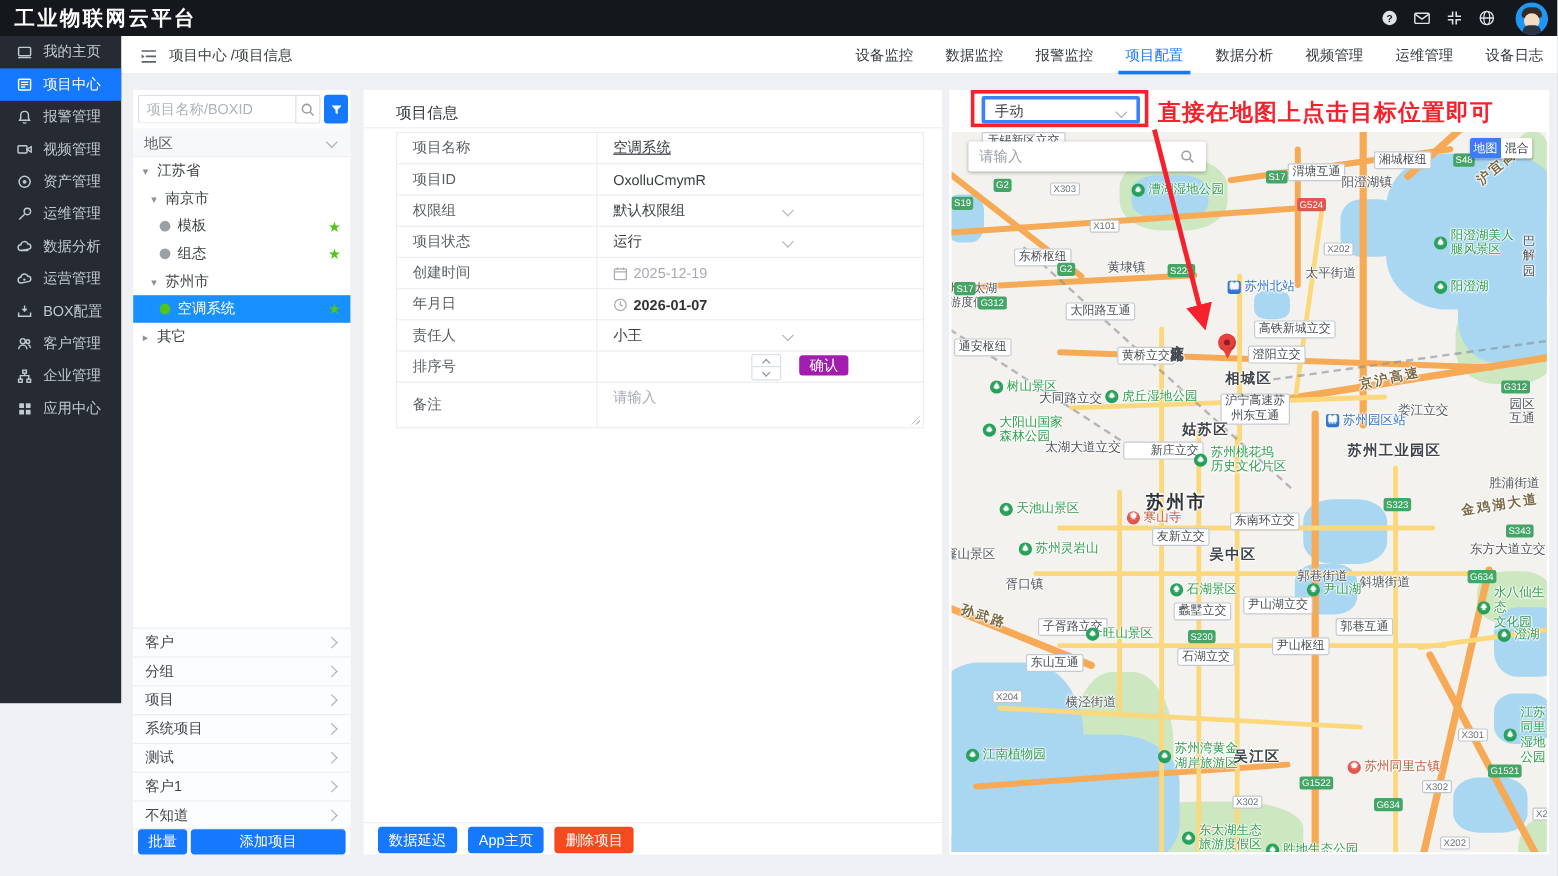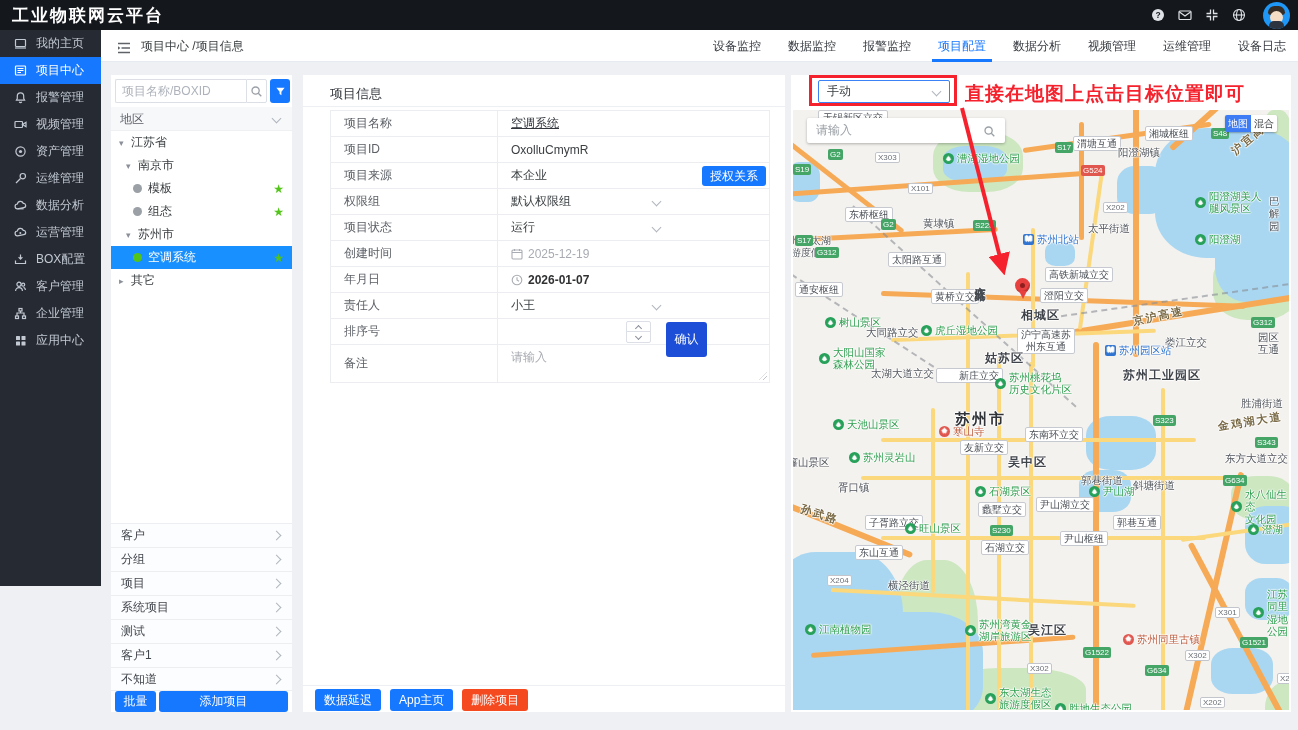--- a/index.html
+++ b/index.html
@@ -73,30 +73,30 @@
   .ftext.strong{color:#303133;font-weight:bold;}
   .fchev{position:absolute;left:155px;top:9px;}
   .auth-btn{position:absolute;right:3px;top:3px;height:20px;padding:0 8px;background:#1677ff;color:#fff;border-radius:3px;font-size:12px;display:flex;align-items:center;cursor:pointer;}
   .dico{width:12px;height:12px;margin-right:5px;display:flex;flex:none;}
   .stepper{position:absolute;left:128px;top:2px;width:25px;height:22px;border:1px solid #dcdfe6;border-radius:2px;background:#fff;cursor:pointer;}
   .stepbtn{height:10px;display:flex;align-items:center;justify-content:center;}
   .stepbtn.up{border-bottom:1px solid #dcdfe6;}
   .stepbtn .chev{width:5px;height:5px;border-width:1.2px;border-color:#8a8f99;}
   .stepbtn.up .chev{transform:rotate(-135deg);margin-top:3px;}
   .stepbtn.dn .chev{transform:rotate(45deg);margin-bottom:2px;}
-  .confirm-btn{position:absolute;left:168px;top:3px;width:41px;height:35px;background:#1d4ed8;color:#fff;font-size:12px;border-radius:3px;display:flex;align-items:center;justify-content:center;cursor:pointer;}
+  .confirm-btn{position:absolute;left:168px;top:3px;width:41px;height:17px;background:#a21caf;color:#fff;font-size:12px;border-radius:3px;display:flex;align-items:center;justify-content:center;cursor:pointer;}
   .fvalue.ta{align-items:flex-start;padding-top:4px;cursor:text;}
   .fvalue.ta .ph{color:#a8abb2;}
   .resize{position:absolute;right:2px;bottom:2px;width:8px;height:8px;background:
     repeating-linear-gradient(135deg,transparent 0 2px,#bfc4cb 2px 3px);clip-path:polygon(100% 0,100% 100%,0 100%);}
   .mid-footer-line{position:absolute;left:0;top:610px;width:482px;border-top:1px solid #edeff2;}
   #mid-buttons{position:absolute;left:12px;top:614px;display:flex;gap:9px;}
   #mid-buttons .btn{height:22px;padding:0 9px;}
   
-  .mode-select{position:absolute;left:27px;top:5px;width:132px;height:23px;border:1px solid #3b82f6;border-radius:2px;background:#fff;font-size:12px;color:#3c4043;line-height:21px;padding-left:8px;cursor:pointer;z-index:5;}
+  .mode-select{position:absolute;left:27px;top:5px;width:132px;height:23px;border:3px solid #3b82f6;border-radius:2px;background:#fff;font-size:12px;color:#3c4043;line-height:21px;padding-left:8px;cursor:pointer;z-index:5;}
   .mode-select .chev{position:absolute;right:9px;top:7px;}
   .map{position:absolute;left:2px;top:35px;width:496px;height:600px;background:#f4f2ee;overflow:hidden;cursor:crosshair;}
   .gn{position:absolute;background:#cde7c0;border-radius:40%;}
   .wt{position:absolute;background:#a9d7f2;border-radius:35%;}
   .road{position:absolute;transform-origin:left center;border-radius:3px;}
   .road.o{background:#f6aa56;}
   .road.y{background:#fbd87c;}
   .rail{position:absolute;transform-origin:left center;border-top:2px dashed #898e96;opacity:.6;}
   .ml{position:absolute;font-size:10.5px;color:#50555c;white-space:pre-line;line-height:1.18;
       text-shadow:-1px 0 1px #fff,1px 0 1px #fff,0 1px 1px #fff,0 -1px 1px #fff;z-index:6;}
@@ -407,27 +407,20 @@
         <div class="frow">
           <div class="flabel">项目名称</div>
           <div class="fvalue">
             <div class="flink">空调系统</div>
           </div>
         </div>
         <div class="frow">
           <div class="flabel">项目ID</div>
           <div class="fvalue">
             <div class="ftext">OxolluCmymR</div>
-          </div>
-        </div>
-        <div class="frow">
-          <div class="flabel">项目来源</div>
-          <div class="fvalue">
-            <div class="ftext">本企业</div>
-            <div class="auth-btn">授权关系</div>
           </div>
         </div>
         <div class="frow">
           <div class="flabel">权限组</div>
           <div class="fvalue">
             <div class="ftext">默认权限组</div>
             <div class="chev down fchev"></div>
           </div>
         </div>
         <div class="frow">

